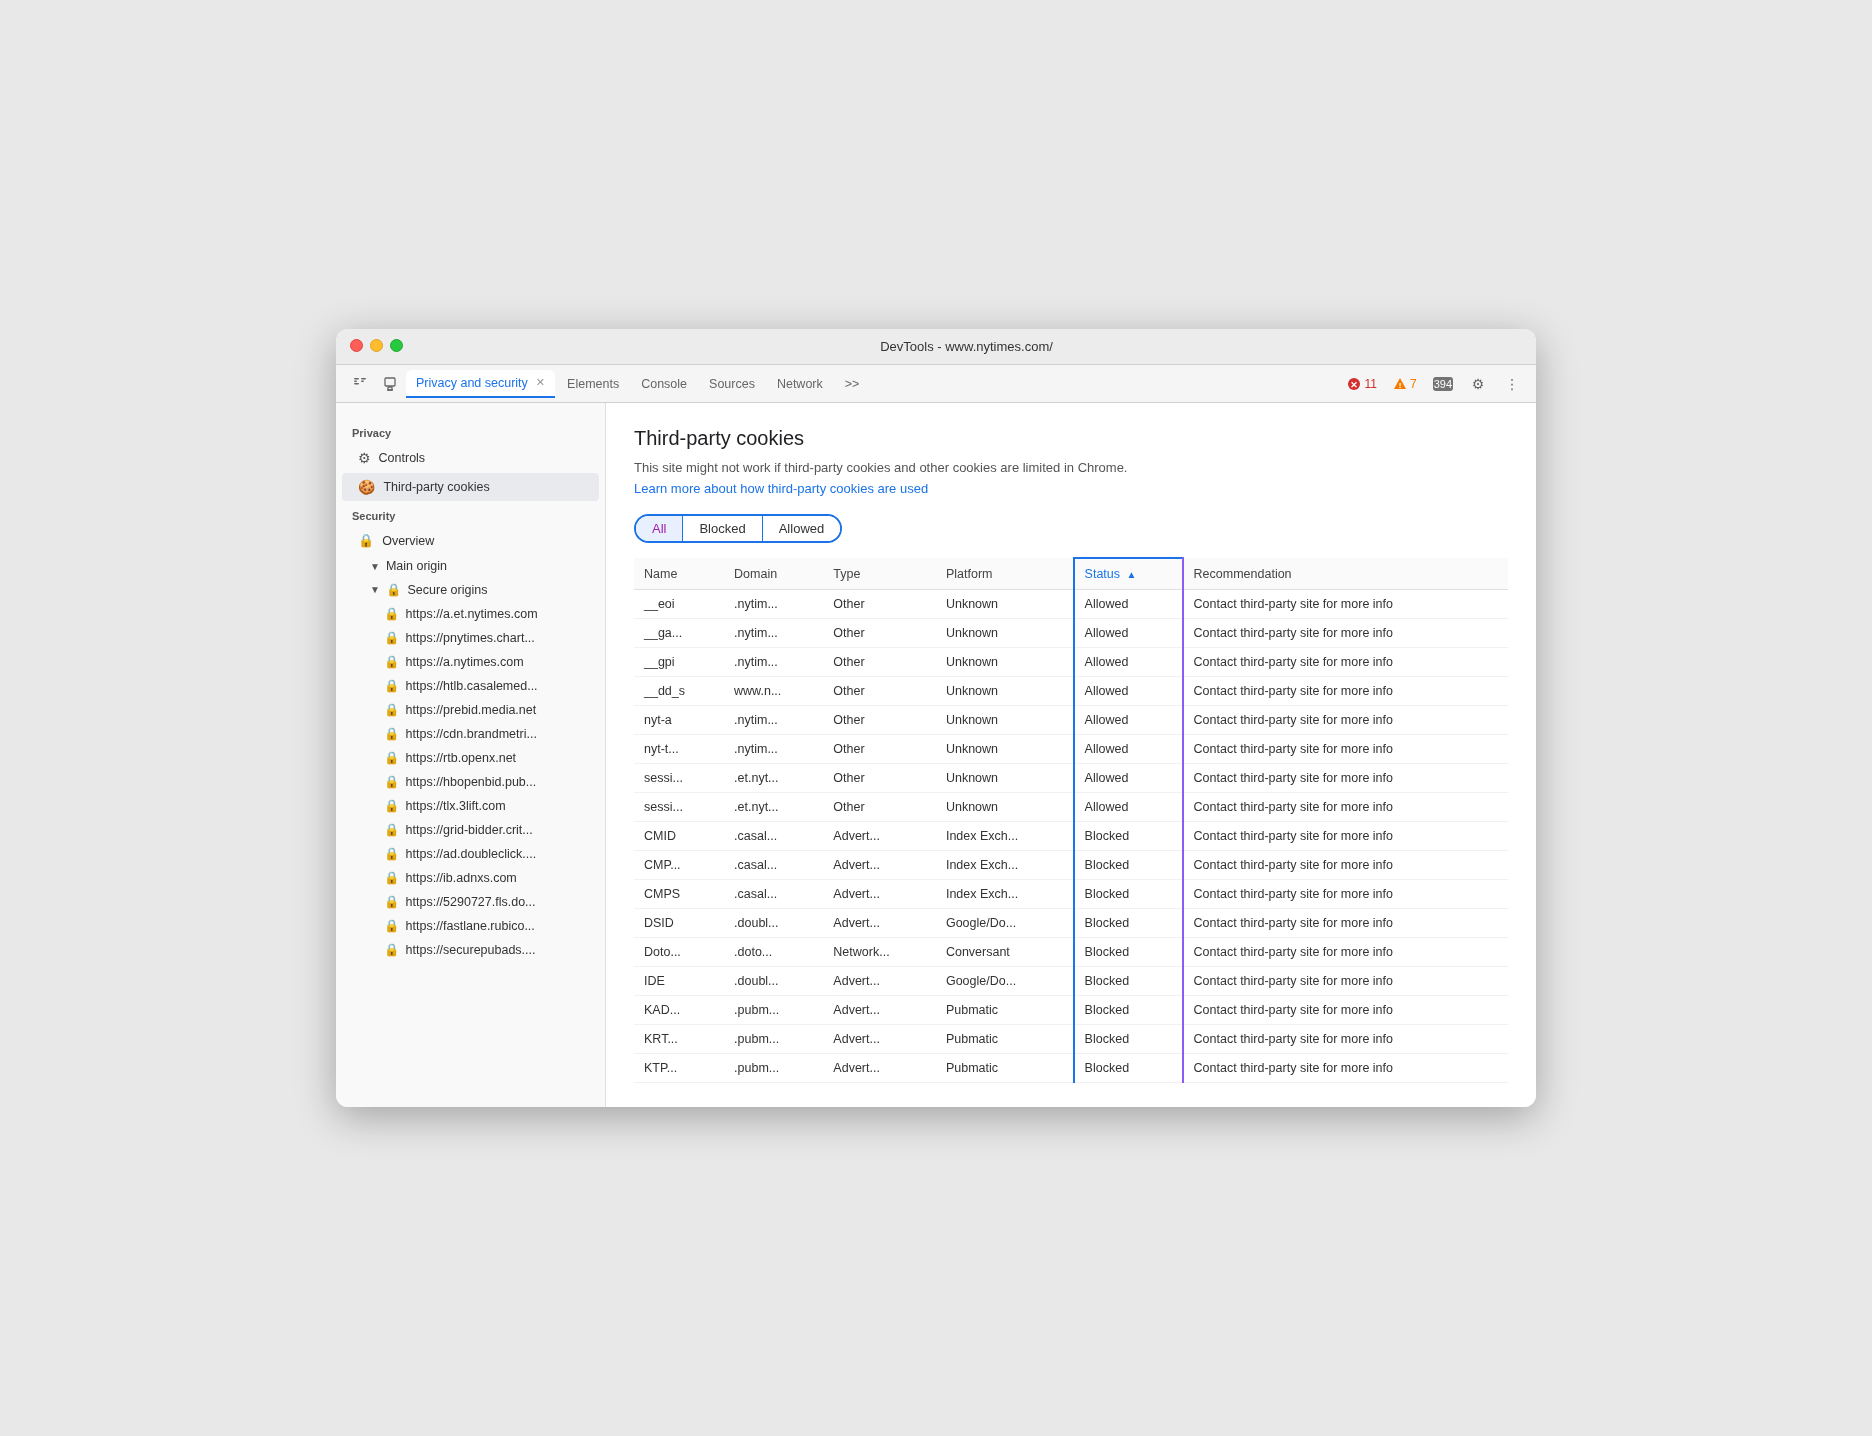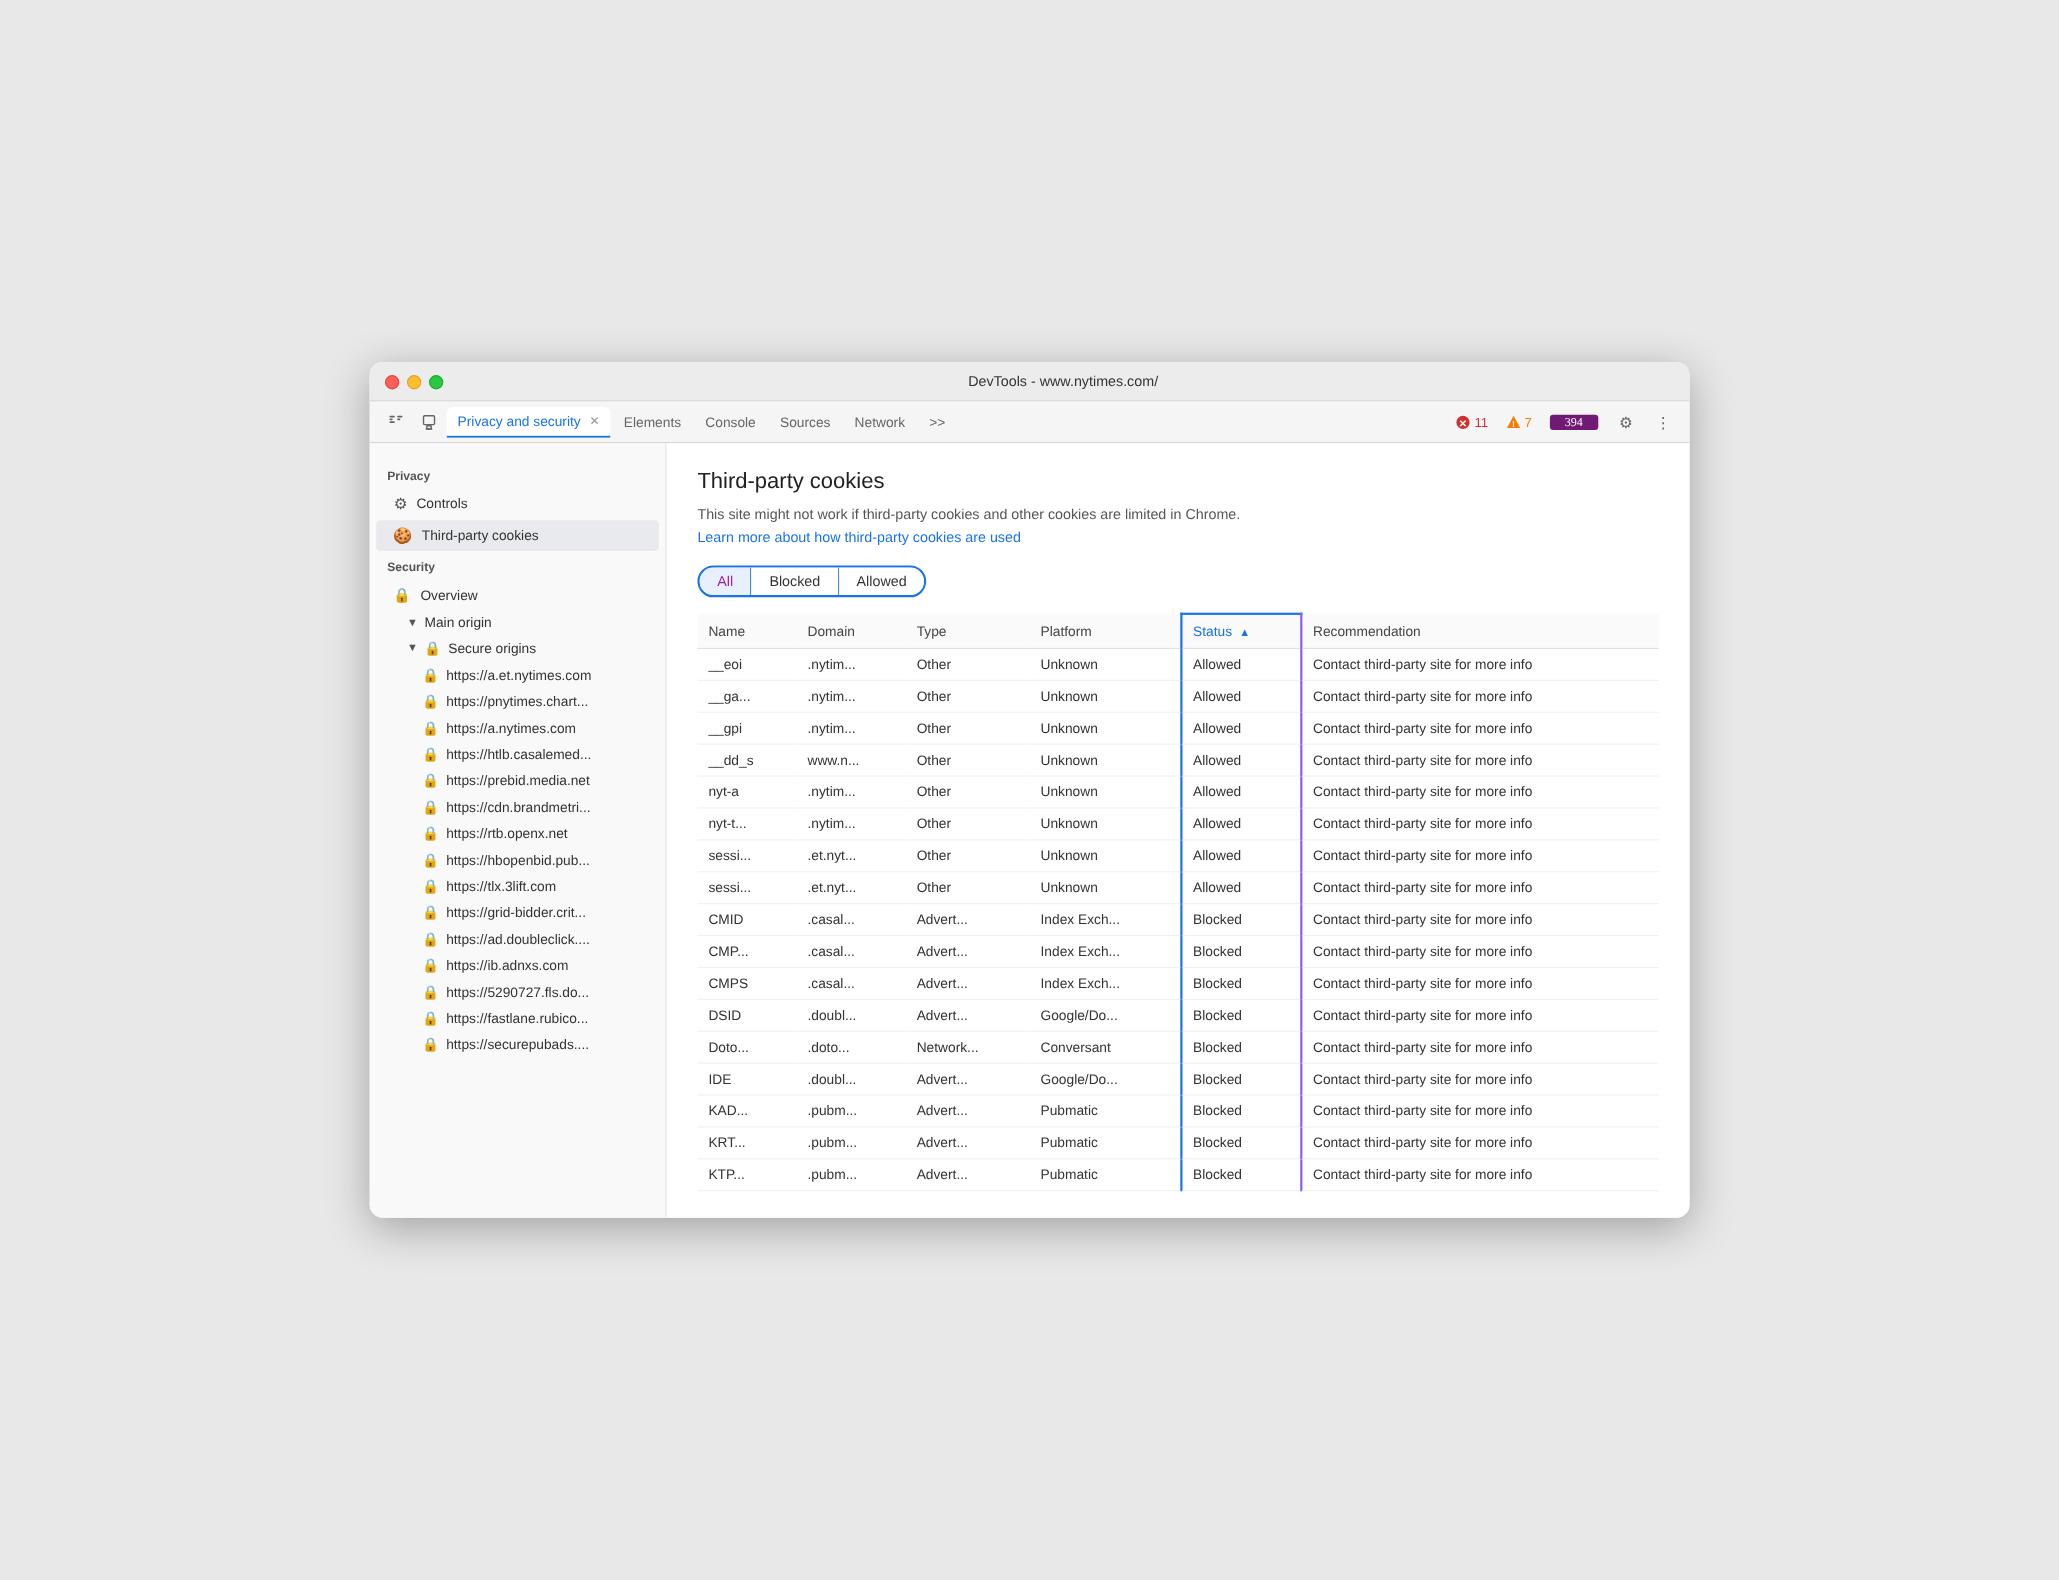--- a/index.html
+++ b/index.html
@@ -19,21 +19,21 @@
       border-radius: 12px;
       box-shadow: 0 10px 40px rgba(0,0,0,0.3);
       overflow: hidden;
     }
     
     .titlebar {
       background: #ececec;
       border-bottom: 1px solid #d0d0d0;
       padding: 10px 14px;
       display: flex;
-      align-items: flex-end;
+      align-items: flex-start;
       gap: 8px;
     }
     .traffic-lights {
       display: flex;
       gap: 7px;
     }
     .tl {
       width: 13px; height: 13px;
       border-radius: 50%;
       cursor: pointer;
@@ -94,21 +94,21 @@
       gap: 6px;
     }
     .error-badge {
       display: flex; align-items: center; gap: 3px;
       font-size: 12px;
       padding: 2px 5px;
       border-radius: 3px;
     }
     .err-red { color: #d32f2f; }
     .err-yellow { color: #f57c00; }
-    .err-blue { background: #701a75; color: white; border-radius: 3px; padding: 1px 14px; font-size: 11px; font-family: Liberation Serif, serif; }
+    .err-blue { background: #737373; color: white; border-radius: 3px; padding: 1px 1px; font-size: 11px; }
     
     .main {
       display: flex;
       height: calc(100% - 76px);
     }
     
     .sidebar {
       width: 270px;
       min-width: 270px;
       border-right: 1px solid #e0e0e0;

